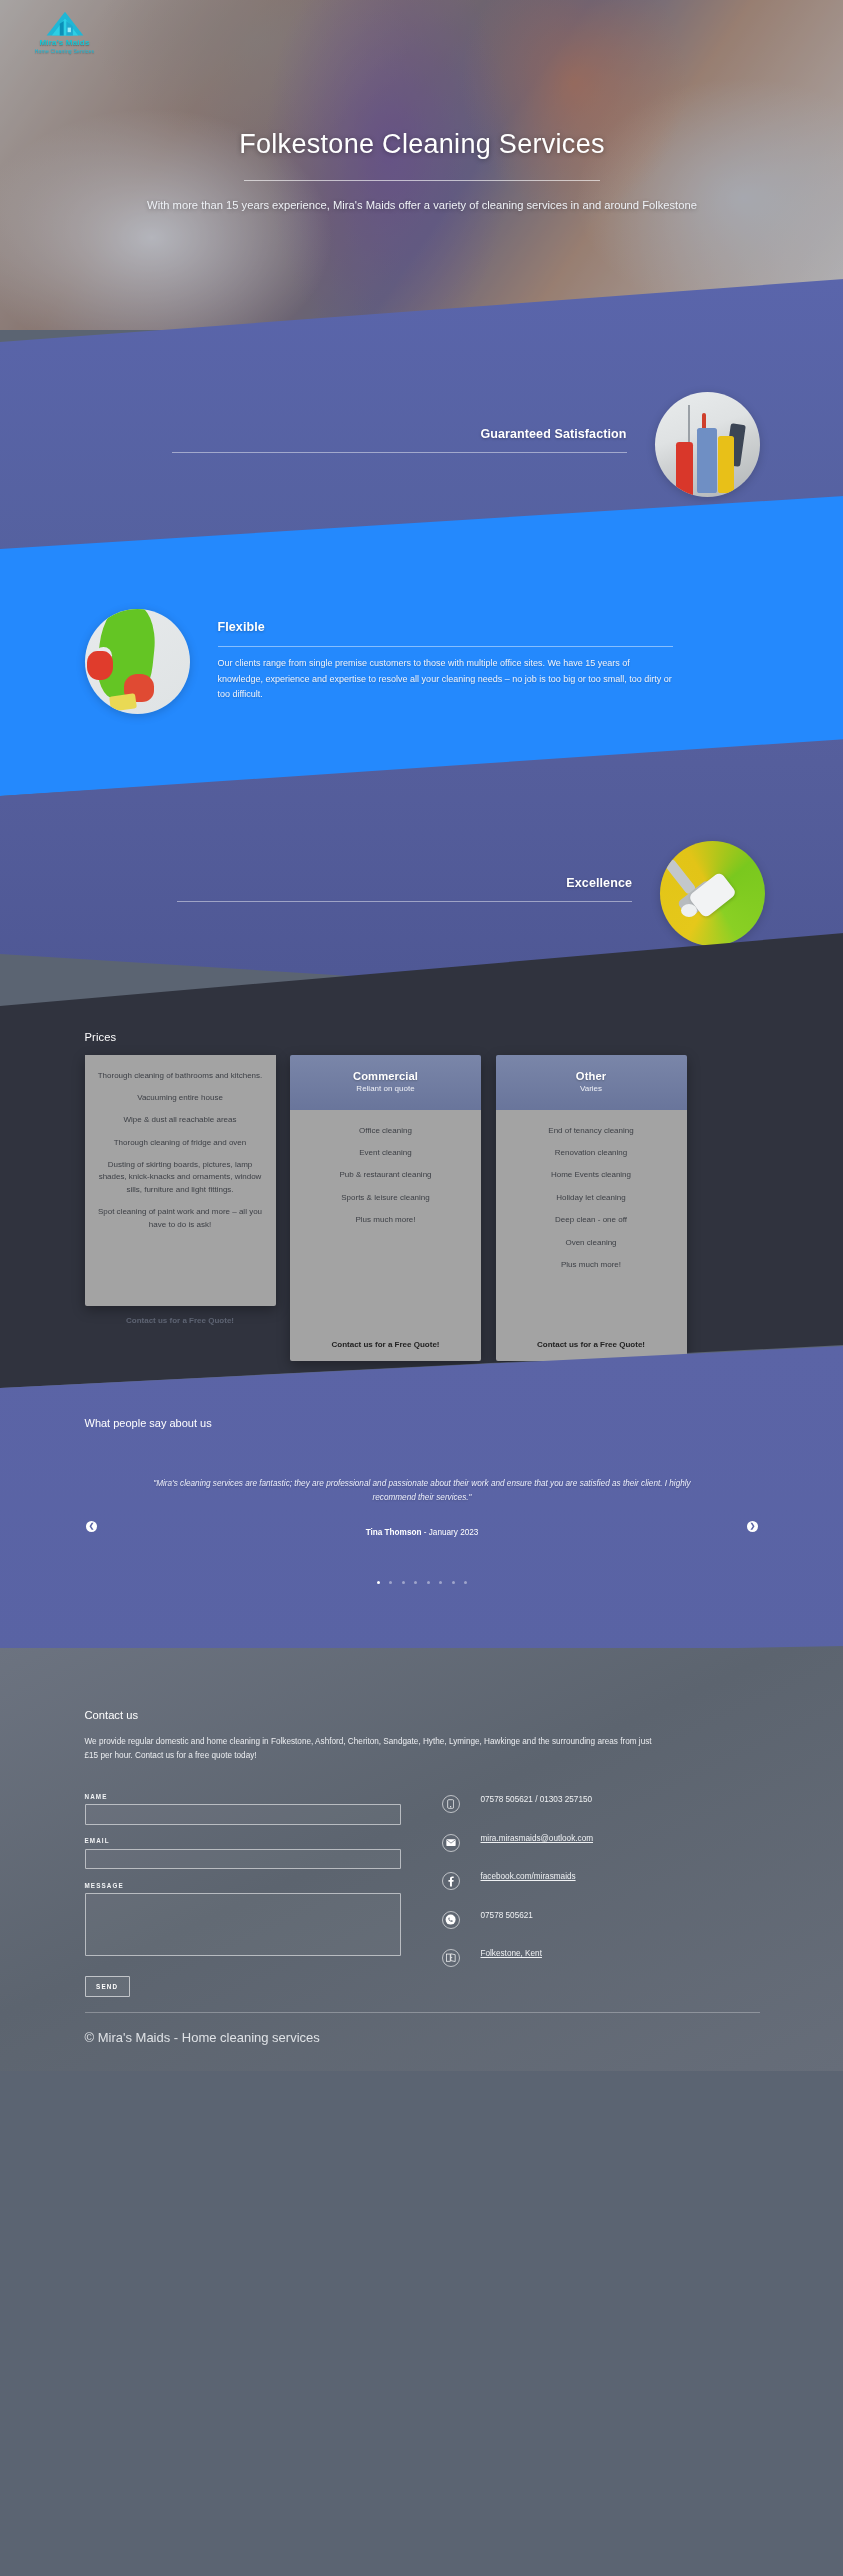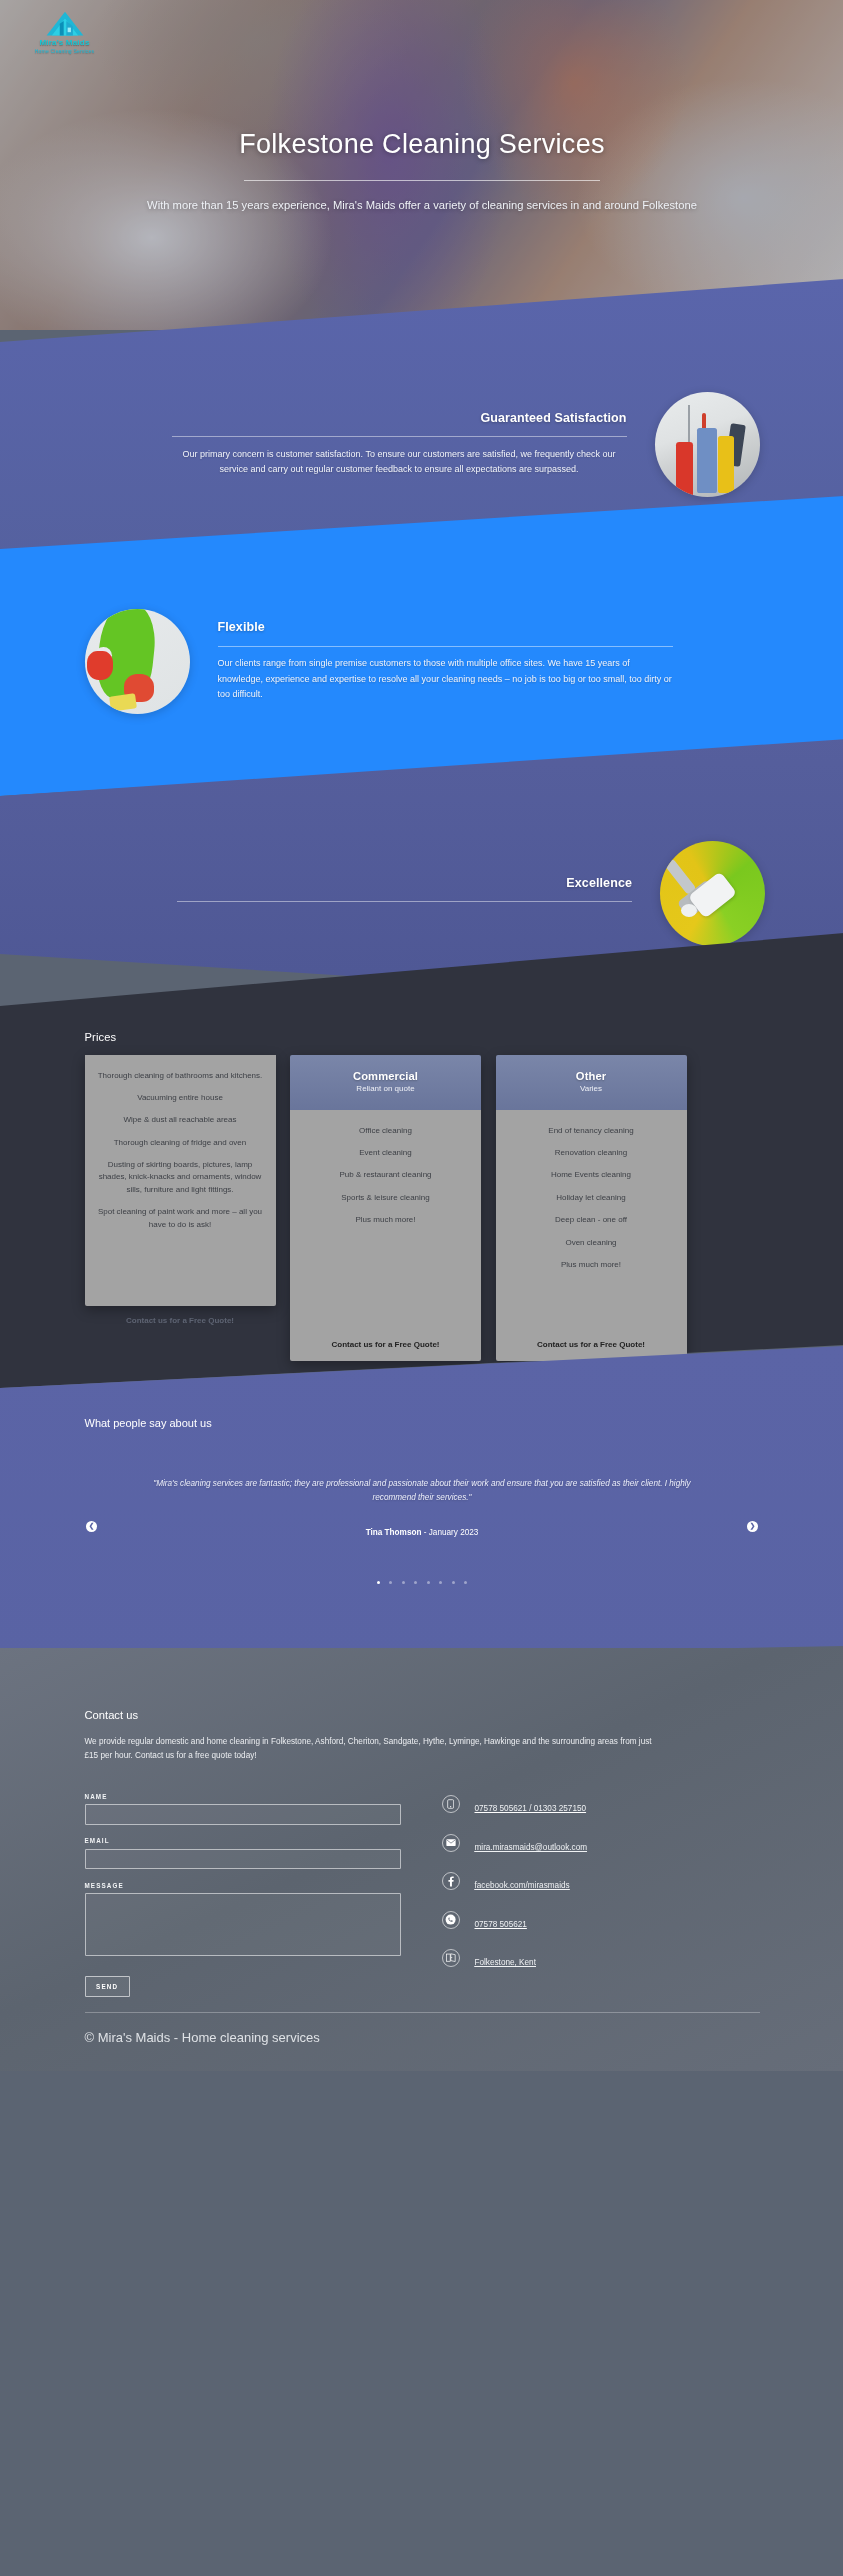--- a/index.html
+++ b/index.html
@@ -215,21 +215,21 @@
   }
   .f-in { height: 20.4px; }
   .f-ta { height: 63px; resize: none; }
   .send-btn {
     background: rgba(255,255,255,.06); border: 0.7px solid rgba(255,255,255,.6);
     color: #fff; font-size: 6.3px; letter-spacing: 1.2px; font-weight: 700;
     padding: 6px 10.5px; border-radius: 1.3px; cursor: pointer; font-family: inherit;
     margin-top: 5.3px;
   }
   .info-col { padding-top: 2.6px; flex: 1; }
-  .info-row { display: flex; align-items: flex-end; gap: 15px; margin-bottom: 20.4px; text-decoration: underline; }
+  .info-row { display: flex; align-items: flex-start; gap: 21px; margin-bottom: 20.4px; }
   .info-ic { width: 18px; height: 18px; border-radius: 50%;
              border: 0.7px solid rgba(255,255,255,.6); display: flex; align-items: center;
              justify-content: center; flex: none; }
   .info-ic svg { display: block; }
   .info-tx { font-size: 8.2px; font-weight: 300; color: #f0f2f4; }
   .info-tx.link { text-decoration: underline; cursor: pointer; }
 
   .footer { width: 675px; margin: 14.5px auto 0; border-top: 0.7px solid rgba(255,255,255,.28);
             padding: 17px 0 26px; }
   .footer-tx { font-size: 13px; font-weight: 400; color: #dfe2e6; }
@@ -263,21 +263,20 @@
       <p class="hero-sub">With more than 15 years experience, Mira's Maids offer a variety of cleaning services in and around Folkestone</p>
     </div>
   </section>
 
   <section class="band sec-sat">
     <div class="band-bg"></div>
     <div class="row right" style="padding-top:113px;">
       <div class="txtblock ralign">
         <div class="feat-title">Guaranteed Satisfaction</div>
         <div class="feat-rule"></div>
-        <div class="feat-body center">Our primary concern is customer satisfaction. To ensure our customers are satisfied, we frequently check our service and carry out regular customer feedback to ensure all expectations are surpassed.</div>
       </div>
       <div class="circ circ-sat">
         <div class="p6"></div>
           <div class="p5"></div>
           <div class="p4"></div>
         <div class="p1"></div>
           <div class="p2"></div>
           <div class="p3"></div>
       </div>
     </div>

